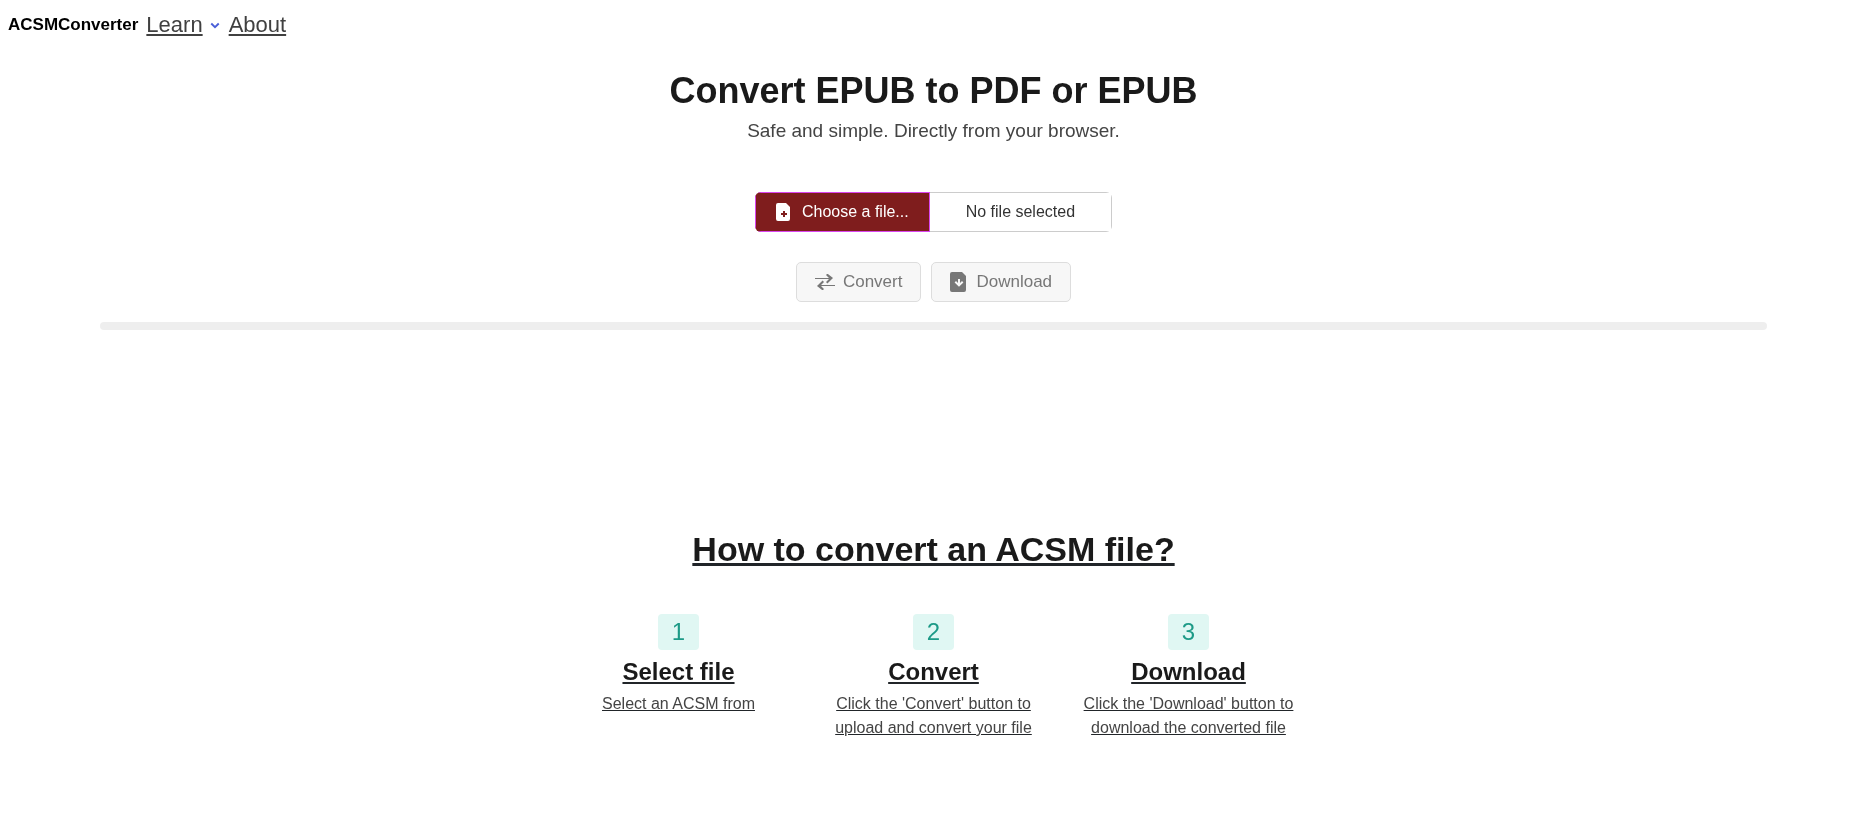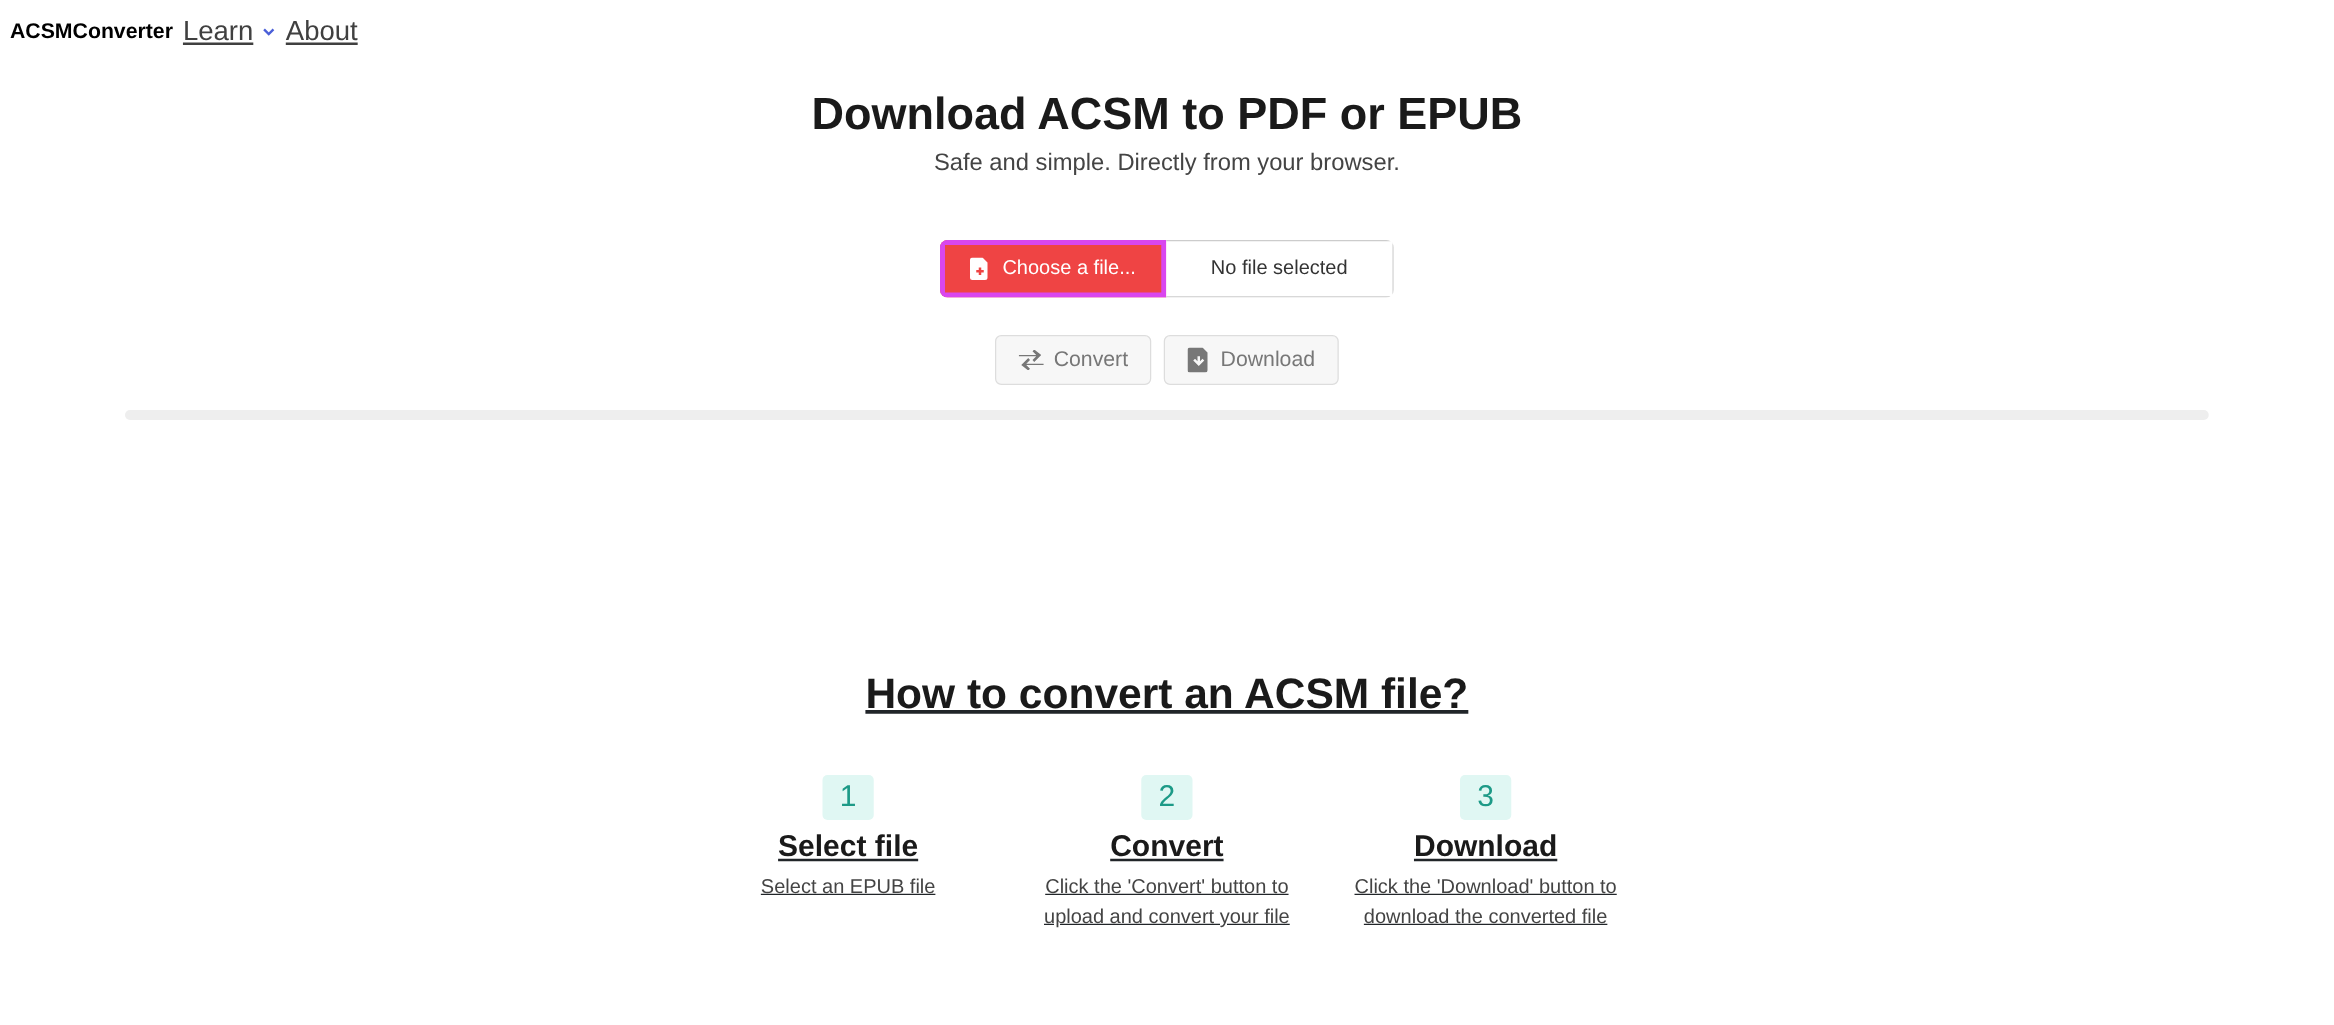--- a/index.html
+++ b/index.html
@@ -51,23 +51,23 @@
   color: #444;
   margin-bottom: 50px;
 }
 .file-selector {
   display: inline-flex;
   border-radius: 6px;
   overflow: hidden;
   margin-bottom: 30px;
 }
 .choose-file-btn {
-  background: #ef4444;
+  background: #7f1d1d;
   color: #fff;
-  border: 4px solid #d946ef;
+  border: 1px solid #d946ef;
   padding: 10px 20px;
   font-size: 16px;
   display: flex;
   align-items: center;
   gap: 10px;
   cursor: pointer;
 }
 .file-status {
   background: #fff;
   border: 1px solid #ccc;
@@ -158,21 +158,21 @@
   <span class="nav-link">
     <span>Learn</span>
     <svg class="icon chevron-down" viewBox="0 0 16 16" fill="none" stroke="#4a5fd8" stroke-width="2.5">
         <path d="M3 6l5 5 5-5"></path>
       </svg>
   </span>
   <span class="nav-link">About</span>
 </nav>
 
 <section class="hero">
-  <h1 class="hero-title">Download ACSM to PDF or EPUB</h1>
+  <h1 class="hero-title">Convert EPUB to PDF or EPUB</h1>
   <p class="hero-subtitle">Safe and simple. Directly from your browser.</p>
 
   <div class="file-selector">
     <button class="choose-file-btn">
       <svg class="icon" width="16" height="18" viewBox="0 0 16 18" fill="#fff">
           <path d="M2 0h8l4 4v12a2 2 0 01-2 2H2a2 2 0 01-2-2V2a2 2 0 012-2zm7 8H7v2H5v2h2v2h2v-2h2v-2H9V8z"></path>
         </svg>
       <span>Choose a file...</span>
     </button>
     <span class="file-status">No file selected</span>
@@ -195,21 +195,21 @@
 
   <div class="progress-bar"></div>
 </section>
 
 <section class="how-to">
   <h2 class="how-to-title">How to convert an ACSM file?</h2>
   <div class="steps">
     <div class="step">
       <div class="step-number">1</div>
       <div class="step-title">Select file</div>
-      <div class="step-desc">Select an EPUB file</div>
+      <div class="step-desc">Select an ACSM from</div>
     </div>
     <div class="step">
       <div class="step-number">2</div>
       <div class="step-title">Convert</div>
       <div class="step-desc">Click the 'Convert' button to upload and convert your file</div>
     </div>
     <div class="step">
       <div class="step-number">3</div>
       <div class="step-title">Download</div>
       <div class="step-desc">Click the 'Download' button to download the converted file</div>

